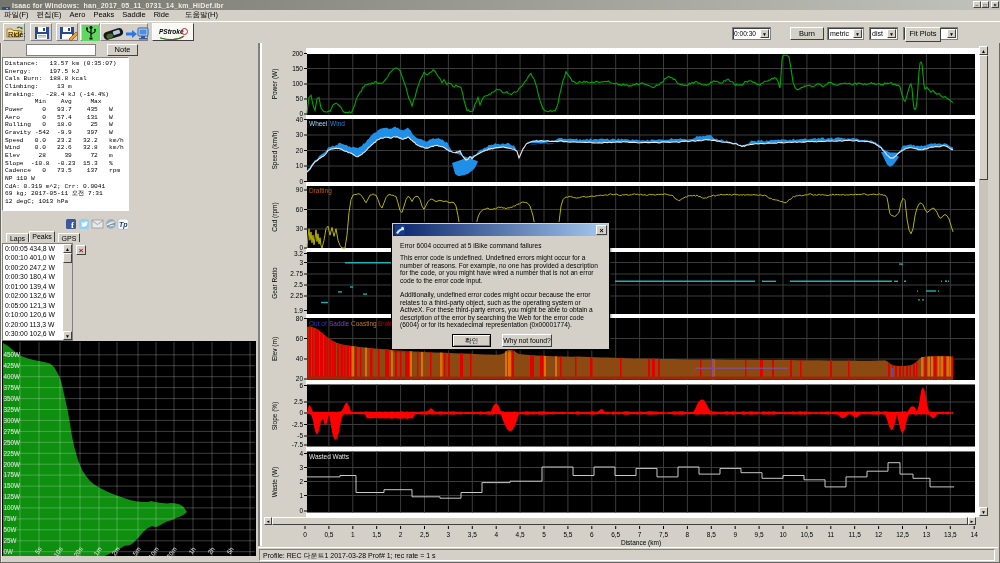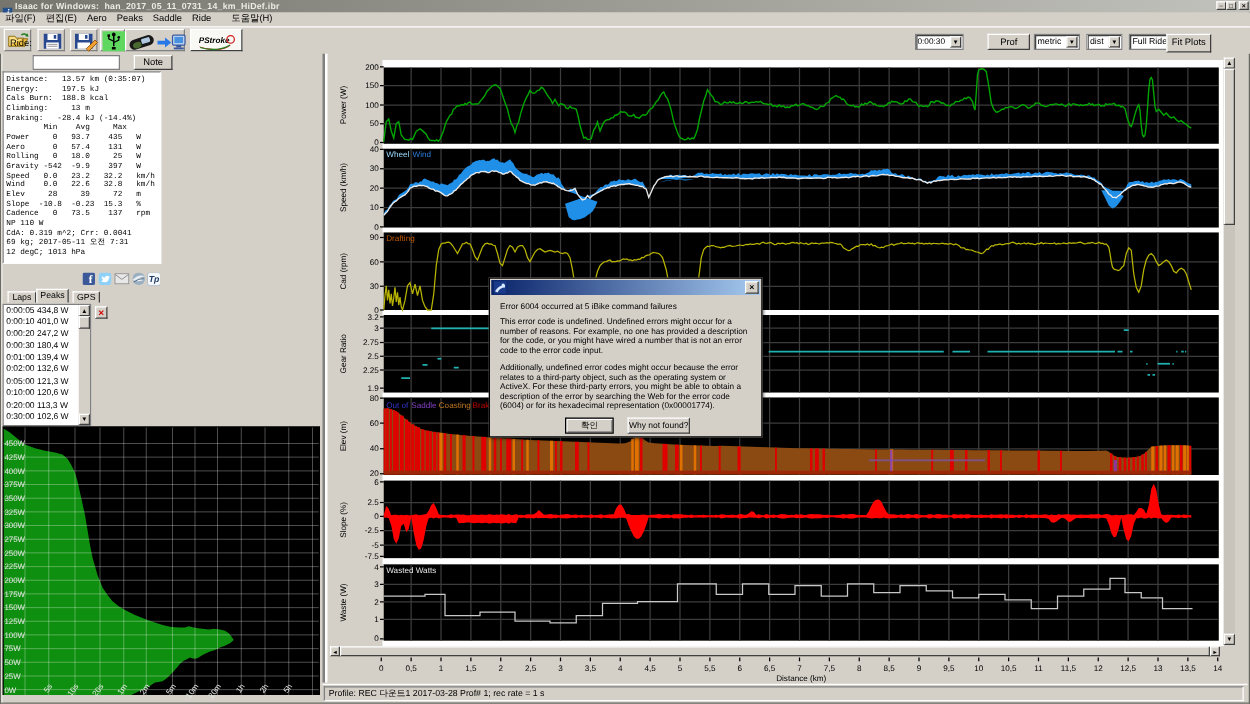--- a/index.html
+++ b/index.html
@@ -76,25 +76,25 @@
       <rect x="38" y="14" width="8" height="1.5" fill="#3858a0"></rect>
     </svg></div>
 <div class="abs bevel" style="left:152px;top:23px;width:42px;height:18px;background:#f8f8f4"><svg width="42" height="18">
 <path d="M6 13 q14 5 26 -1 q-4 4 -13 4 q-9 0 -13 -3" fill="#d02020"></path>
 <path d="M7 14 q14 4 24 -2" fill="none" stroke="#208020" stroke-width="1"></path>
 <text x="6" y="10" font-size="6.5" font-style="italic" font-weight="bold" fill="#000" font-family="Liberation Sans">PStroke</text>
 <circle cx="31.5" cy="7.5" r="3" fill="none" stroke="#d02020" stroke-width="1"></circle>
     </svg></div>
 
 <div class="abs combo" style="left:732px;top:27px;width:39px;height:13px;line-height:11px;padding-left:1px;font-size:6.6px">0:00:30<span class="carrow">▼</span></div>
-<div class="abs btn" style="left:790px;top:27px;width:34px;height:13px;line-height:11px">Prof</div>
+<div class="abs btn" style="left:790px;top:27px;width:34px;height:13px;line-height:11px">Burn</div>
 <div class="abs combo" style="left:827px;top:27px;width:37px;height:13px;line-height:11px;padding-left:2px">metric<span class="carrow">▼</span></div>
 <div class="abs combo" style="left:869px;top:27px;width:29px;height:13px;line-height:11px;padding-left:2px">dist<span class="carrow">▼</span></div>
 <div class="abs combo" style="left:903px;top:27px;width:55px;height:13px;line-height:11px;padding-left:2px">Full Ride<span class="carrow">▼</span></div>
-<div class="abs btn" style="left:933px;top:27px;width:36px;height:15px;line-height:11px">Fit Plots</div>
+<div class="abs btn" style="left:905px;top:27px;width:36px;height:15px;line-height:11px">Fit Plots</div>
 
 <div class="abs" style="left:8px;top:30px;font-size:7.5px">Ride:</div>
 <div class="abs" style="left:26px;top:44px;width:70px;height:12px;background:#fff;border:1px solid #808080"></div>
 <div class="abs btn" style="left:107px;top:44px;width:31px;height:12px;line-height:10px">Note</div>
 
 <div class="abs sunken" style="left:2px;top:57px;width:127px;height:154px;background:#fff;overflow:hidden">
 <pre style="font-family:'Liberation Mono',monospace;font-size:6.2px;line-height:7.65px;margin:2px 0 0 2px;color:#000">Distance:   13.57 km (0:35:07)
 Energy:     197.5 kJ
 Cals Burn:  188.8 kcal
 Climbing:     13 m

